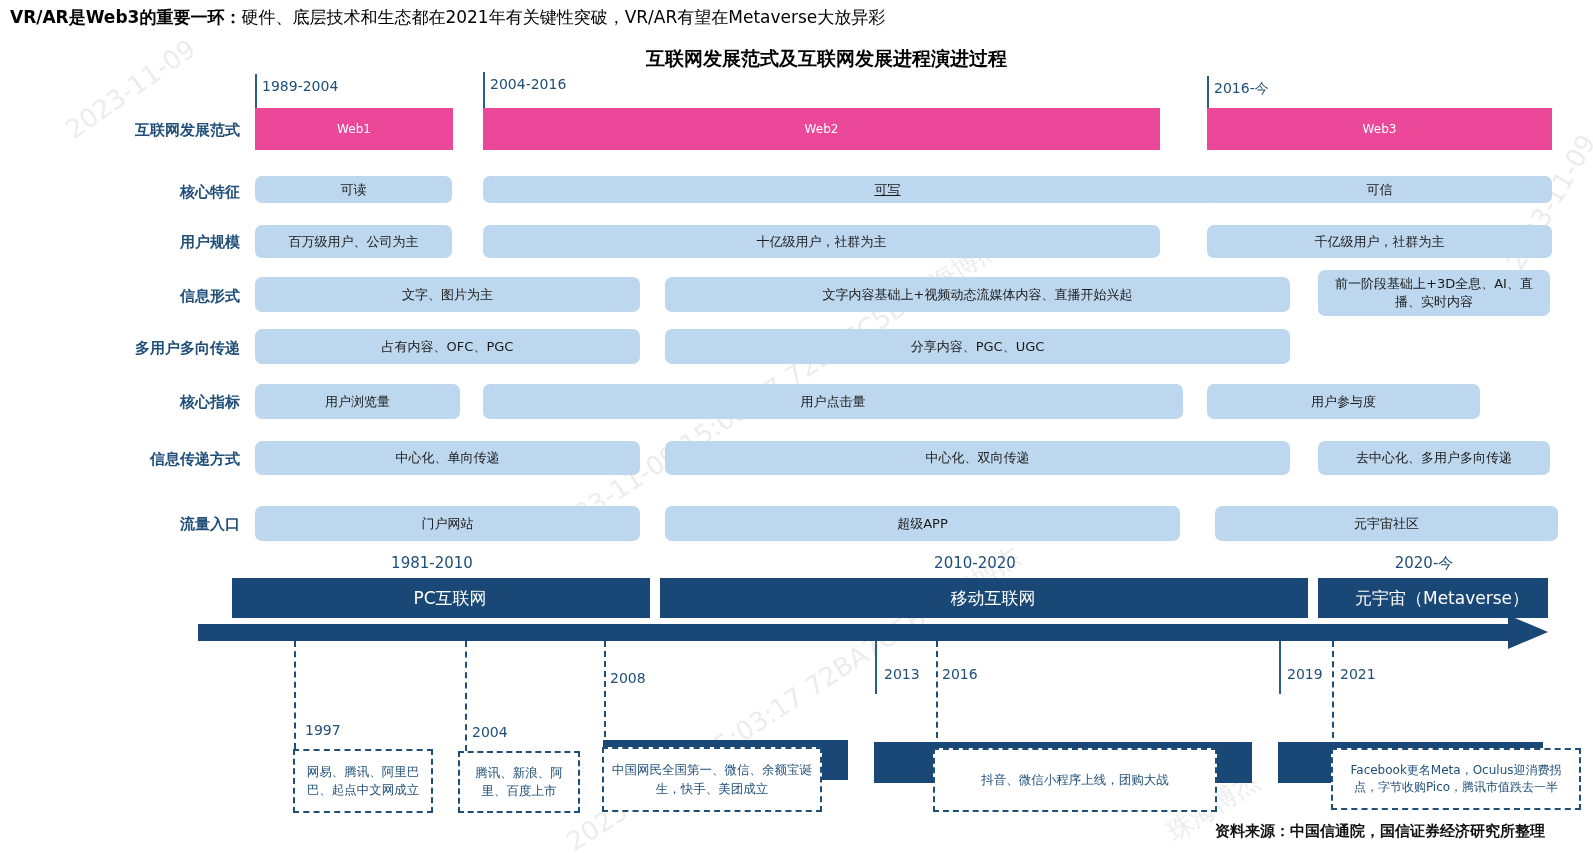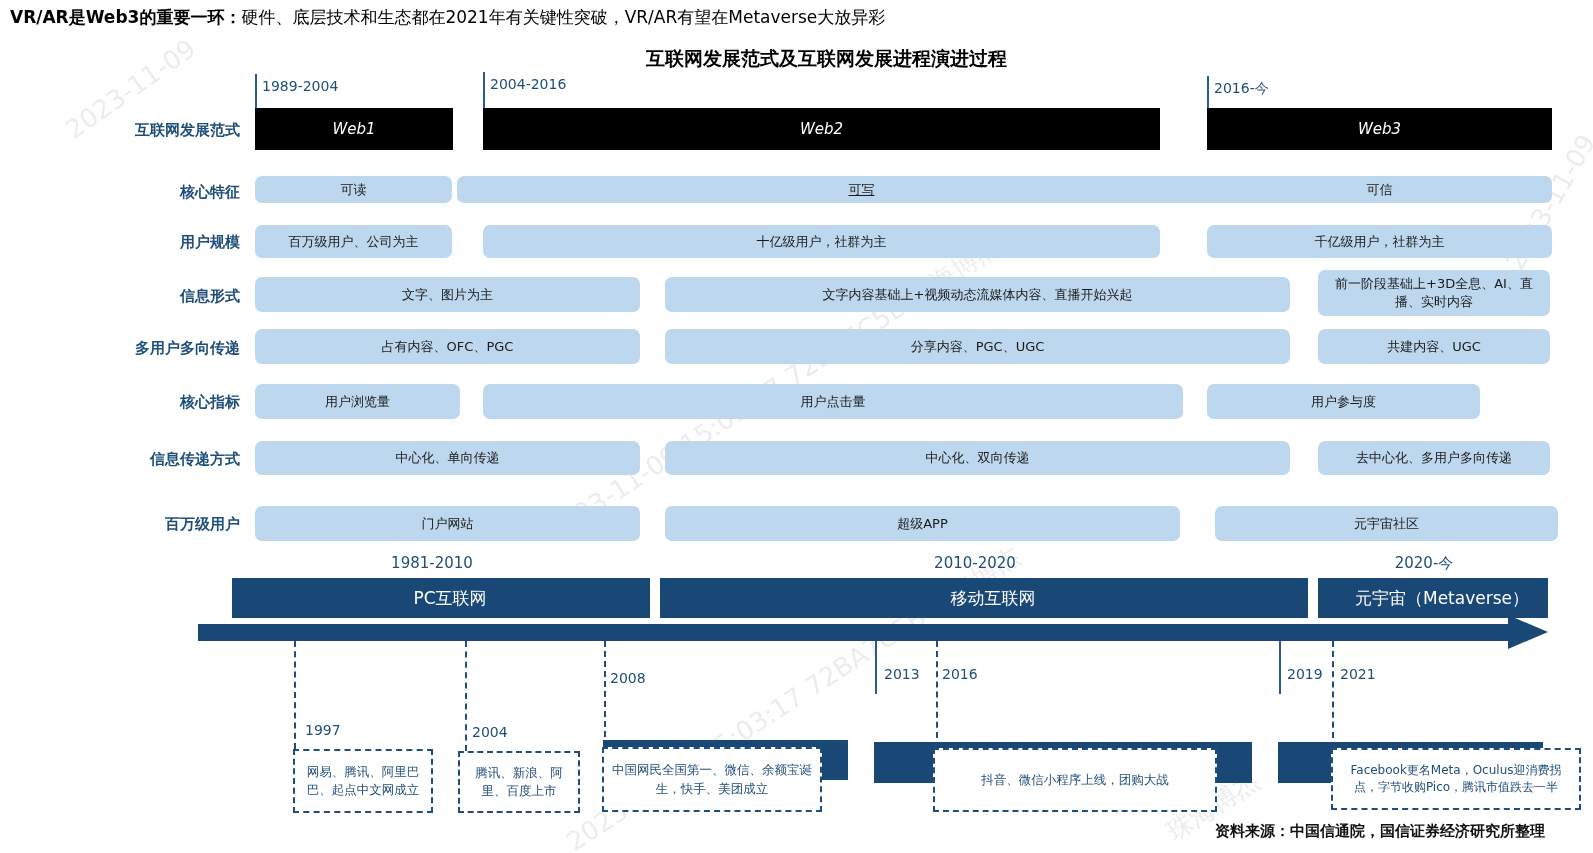--- a/index.html
+++ b/index.html
@@ -4,21 +4,21 @@
 <style>
   html,body{margin:0;padding:0;background:#fff;}
   body{font-family:"DejaVu Sans","Liberation Sans",sans-serif;}
   #canvas{position:relative;width:1593px;height:853px;background:#fff;overflow:hidden;}
 
   .headline{position:absolute;left:10px;top:6px;font-size:17px;color:#000;white-space:nowrap;}
   .headline b{font-weight:bold;}
   .main-title{position:absolute;left:60px;right:0;top:46px;text-align:center;font-size:19px;font-weight:bold;color:#000;}
 
   .row-label{position:absolute;width:230px;text-align:right;font-size:15px;font-weight:bold;color:#1F4E79;}
-  .dark-box{position:absolute;background:#000000;color:#fff;display:flex;align-items:center;justify-content:center;font-size:15px;font-style:italic;}
+  .dark-box{position:absolute;background:#ec4899;color:#fff;display:flex;align-items:center;justify-content:center;font-size:12px;}
   .light-box{position:absolute;background:#BDD7EE;color:#1b1b1b;display:flex;align-items:center;justify-content:center;font-size:13px;border-radius:7px;text-align:center;line-height:1.35;padding:0 6px;box-sizing:border-box;}
   .date-label{position:absolute;font-size:14px;color:#1F4E79;white-space:nowrap;}
   .tick{position:absolute;width:0;border-left:2px solid #2A5B8C;}
   .dash-line{position:absolute;width:0;border-left:2px dashed #1F4E79;}
 
   .stage-box{position:absolute;background:#1A4876;color:#fff;display:flex;align-items:center;justify-content:center;font-size:17px;padding-left:18px;}
   .stage-period{position:absolute;font-size:15px;color:#1F4E79;text-align:center;}
   .arrow-bar{position:absolute;background:#1A4876;}
   .arrow-head{position:absolute;width:0;height:0;border-left:40px solid #1A4876;border-top:17px solid transparent;border-bottom:17px solid transparent;}
 
@@ -52,49 +52,48 @@
   <div class="tick" style="left:1207px;top:76px;height:32px;"></div>
   <div class="date-label" style="left:1214px;top:80px;">2016-今</div>
 
   <div class="row-label" style="left:10px;top:121px;">互联网发展范式</div>
   <div class="dark-box" style="left:255px;top:108px;width:198px;height:42px;">Web1</div>
   <div class="dark-box" style="left:483px;top:108px;width:677px;height:42px;">Web2</div>
   <div class="dark-box" style="left:1207px;top:108px;width:345px;height:42px;">Web3</div>
 
   <div class="row-label" style="left:10px;top:183px;">核心特征</div>
   <div class="light-box" style="left:255px;top:176px;width:197px;height:27px;">可读</div>
-  <div class="light-box" style="left:457px;top:176px;width:809px;height:27px;text-decoration:underline;">可写</div>
+  <div class="light-box" style="left:483px;top:176px;width:809px;height:27px;text-decoration:underline;">可写</div>
   <div class="light-box" style="left:1207px;top:176px;width:345px;height:27px;">可信</div>
 
   <div class="row-label" style="left:10px;top:233px;">用户规模</div>
   <div class="light-box" style="left:255px;top:225px;width:197px;height:33px;">百万级用户、公司为主</div>
   <div class="light-box" style="left:483px;top:225px;width:677px;height:33px;">十亿级用户，社群为主</div>
   <div class="light-box" style="left:1207px;top:225px;width:345px;height:33px;">千亿级用户，社群为主</div>
 
   <div class="row-label" style="left:10px;top:287px;">信息形式</div>
   <div class="light-box" style="left:255px;top:277px;width:385px;height:35px;">文字、图片为主</div>
   <div class="light-box" style="left:665px;top:277px;width:625px;height:35px;">文字内容基础上+视频动态流媒体内容、直播开始兴起</div>
   <div class="light-box" style="left:1318px;top:270px;width:232px;height:46px;">前一阶段基础上+3D全息、AI、直播、实时内容</div>
 
   <div class="row-label" style="left:10px;top:339px;">多用户多向传递</div>
   <div class="light-box" style="left:255px;top:329px;width:385px;height:35px;">占有内容、OFC、PGC</div>
   <div class="light-box" style="left:665px;top:329px;width:625px;height:35px;">分享内容、PGC、UGC</div>
-  <div class="light-box" style="left:1318px;top:329px;width:232px;height:35px;">共建内容、UGC</div>
 
   <div class="row-label" style="left:10px;top:393px;">核心指标</div>
   <div class="light-box" style="left:255px;top:384px;width:205px;height:35px;">用户浏览量</div>
   <div class="light-box" style="left:483px;top:384px;width:700px;height:35px;">用户点击量</div>
   <div class="light-box" style="left:1207px;top:384px;width:273px;height:35px;">用户参与度</div>
 
   <div class="row-label" style="left:10px;top:450px;">信息传递方式</div>
   <div class="light-box" style="left:255px;top:441px;width:385px;height:34px;">中心化、单向传递</div>
   <div class="light-box" style="left:665px;top:441px;width:625px;height:34px;">中心化、双向传递</div>
   <div class="light-box" style="left:1318px;top:441px;width:232px;height:34px;">去中心化、多用户多向传递</div>
 
-  <div class="row-label" style="left:10px;top:515px;">百万级用户</div>
+  <div class="row-label" style="left:10px;top:515px;">流量入口</div>
   <div class="light-box" style="left:255px;top:506px;width:385px;height:35px;">门户网站</div>
   <div class="light-box" style="left:665px;top:506px;width:515px;height:35px;">超级APP</div>
   <div class="light-box" style="left:1215px;top:506px;width:343px;height:35px;">元宇宙社区</div>
 
   <div class="stage-period" style="left:232px;top:554px;width:400px;">1981-2010</div>
   <div class="stage-period" style="left:660px;top:554px;width:630px;">2010-2020</div>
   <div class="stage-period" style="left:1318px;top:554px;width:212px;">2020-今</div>
 
   <div class="stage-box" style="left:232px;top:578px;width:400px;height:40px;">PC互联网</div>
   <div class="stage-box" style="left:660px;top:578px;width:630px;height:40px;">移动互联网</div>

